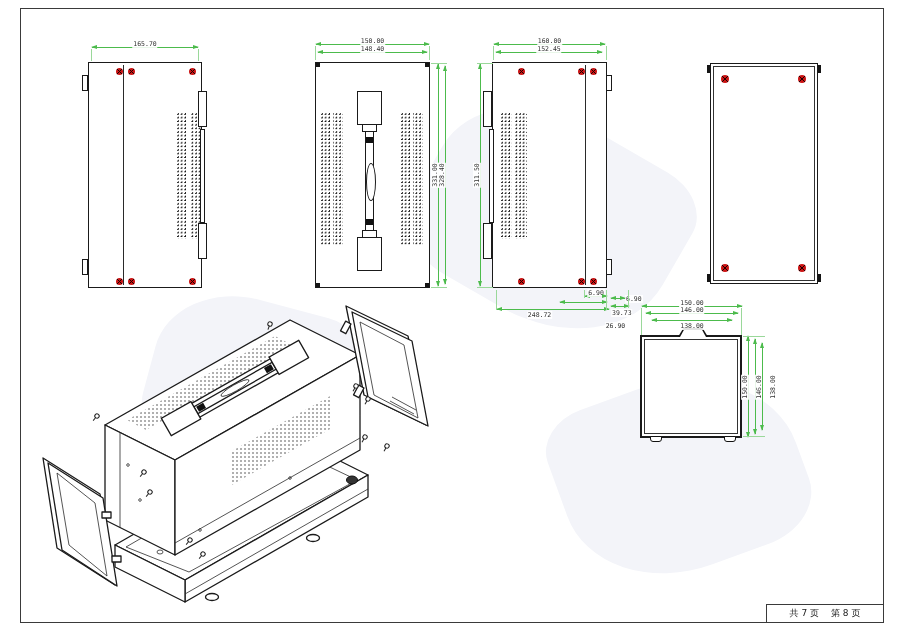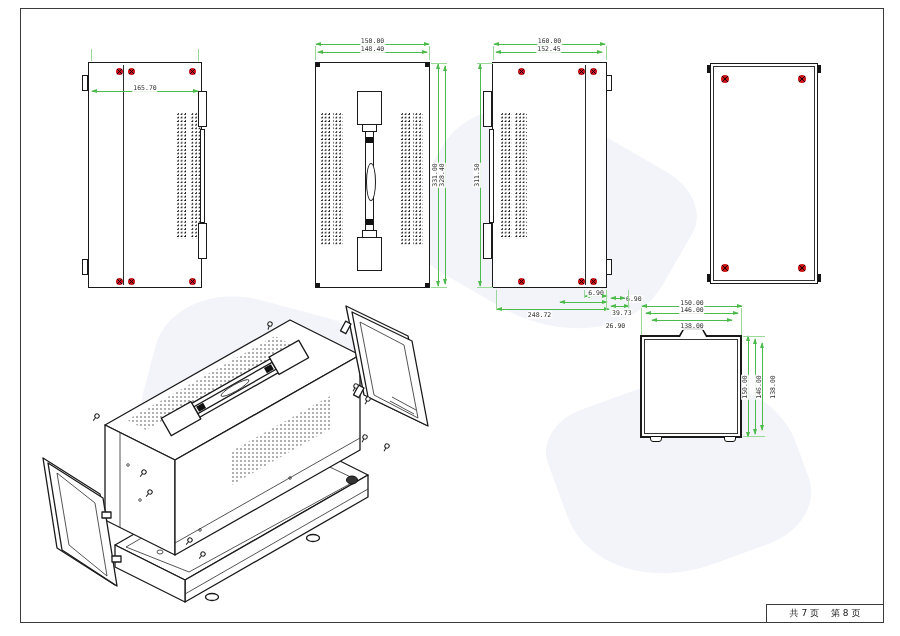--- a/index.html
+++ b/index.html
@@ -77,21 +77,21 @@
     <div class="screw" style="left:100px;top:5px;"></div>
     <div class="screw" style="left:27px;top:215px;"></div>
     <div class="screw" style="left:39px;top:215px;"></div>
     <div class="screw" style="left:100px;top:215px;"></div>
     <div class="tab" style="left:-7px;top:12px;width:6px;height:16px;"></div>
     <div class="tab" style="left:-7px;bottom:12px;width:6px;height:16px;"></div>
     <div class="tab" style="left:109px;top:28px;width:9px;height:36px;"></div>
     <div class="tab" style="left:109px;bottom:28px;width:9px;height:36px;"></div>
     <div class="rail" style="left:111px;top:66px;width:5px;height:94px;"></div>
   </div>
-  <div class="dim-h" style="left:92px;top:47px;width:106px;margin-top:44px;">
+  <div class="dim-h" style="left:92px;top:47px;width:106px;">
     <span class="lbl">165.70</span>
   </div>
   <div class="ext" style="left:91px;top:49px;width:1px;height:12px;"></div>
   <div class="ext" style="left:198px;top:49px;width:1px;height:12px;"></div>
 
   <div class="view" style="left:315px;top:62px;width:115px;height:226px;">
     <div class="cmark" style="left:0;top:0;"></div>
     <div class="cmark" style="right:0;top:0;"></div>
     <div class="cmark" style="left:0;bottom:0;"></div>
     <div class="cmark" style="right:0;bottom:0;"></div>

